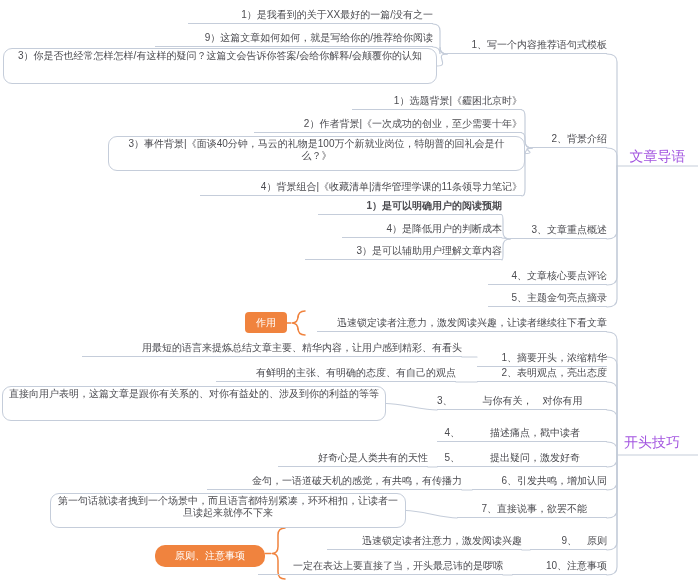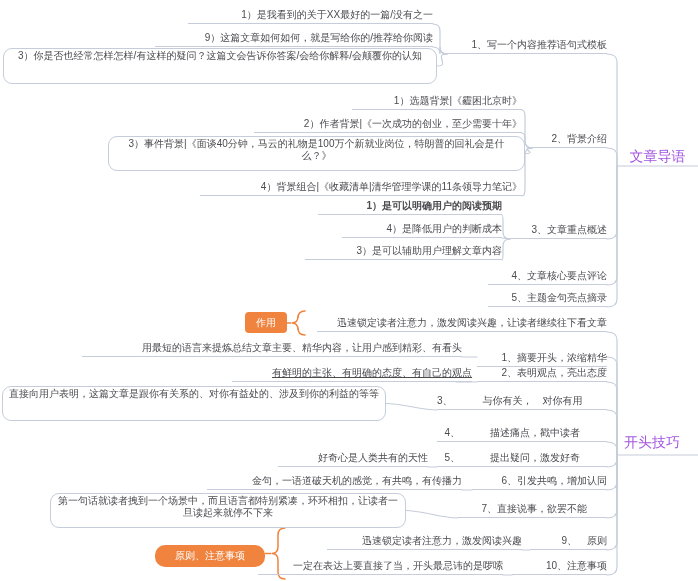--- a/index.html
+++ b/index.html
@@ -90,21 +90,21 @@
       <div class="node line" style="left: 318px; top: 197px; width: 184px; font-weight: bold;">1）是可以明确用户的阅读预期</div>
       <div class="node line" style="left: 342px; top: 220px; width: 160px;">4）是降低用户的判断成本</div>
       <div class="node line" style="left: 305px; top: 242px; width: 197px;">3）是可以辅助用户理解文章内容</div>
       <div class="node line" style="left: 488px; top: 267px; width: 119px;">4、文章核心要点评论</div>
       <div class="node line" style="left: 488px; top: 289px; width: 119px;">5、主题金句亮点摘录</div>
       <div class="node root-label" style="left: 617px; top: 432px; width: 70px;">开头技巧</div>
       <div class="node line" style="left: 317px; top: 314px; width: 290px;">迅速锁定读者注意力，激发阅读兴趣，让读者继续往下看文章</div>
       <div class="node line" style="left: 477px; top: 349px; width: 130px;">1、摘要开头，浓缩精华</div>
       <div class="node line" style="left: 82px; top: 339px; width: 380px;">用最短的语言来提炼总结文章主要、精华内容，让用户感到精彩、有看头</div>
       <div class="node line" style="left: 477px; top: 364px; width: 130px;">2、表明观点，亮出态度</div>
-      <div class="node line" style="left: 232px; top: 364px; width: 240px; text-decoration: underline;">有鲜明的主张、有明确的态度、有自己的观点</div>
+      <div class="node line" style="left: 216px; top: 364px; width: 240px;">有鲜明的主张、有明确的态度、有自己的观点</div>
       <div class="node line" style="left: 437px; top: 392px; width: 170px; padding-right: 27px;">3、　　　与你有关，　对你有用</div>
       <div class="node box" style="left: 2px; top: 386px; width: 384px; min-height: 35px;">直接向用户表明，这篇文章是跟你有关系的、对你有益处的、涉及到你的利益的等等</div>
       <div class="node line" style="left: 437px; top: 424px; width: 170px; padding-right: 27px;">4、　　　描述痛点，戳中读者</div>
       <div class="node line" style="left: 437px; top: 449px; width: 170px; padding-right: 27px;">5、　　　提出疑问，激发好奇</div>
       <div class="node line" style="left: 278px; top: 449px; width: 150px;">好奇心是人类共有的天性</div>
       <div class="node line" style="left: 472px; top: 472px; width: 135px;">6、引发共鸣，增加认同</div>
       <div class="node line" style="left: 207px; top: 472px; width: 255px;">金句，一语道破天机的感觉，有共鸣，有传播力</div>
       <div class="node line" style="left: 457px; top: 500px; width: 150px; padding-right: 20px;">7、直接说事，欲罢不能</div>
       <div class="node box" style="left: 50px; top: 493px; width: 356px; min-height: 35px;">第一句话就读者拽到一个场景中，而且语言都特别紧凑，环环相扣，让读者一旦读起来就停不下来</div>
       <div class="node line" style="left: 530px; top: 532px; width: 77px;">9、　原则</div>

